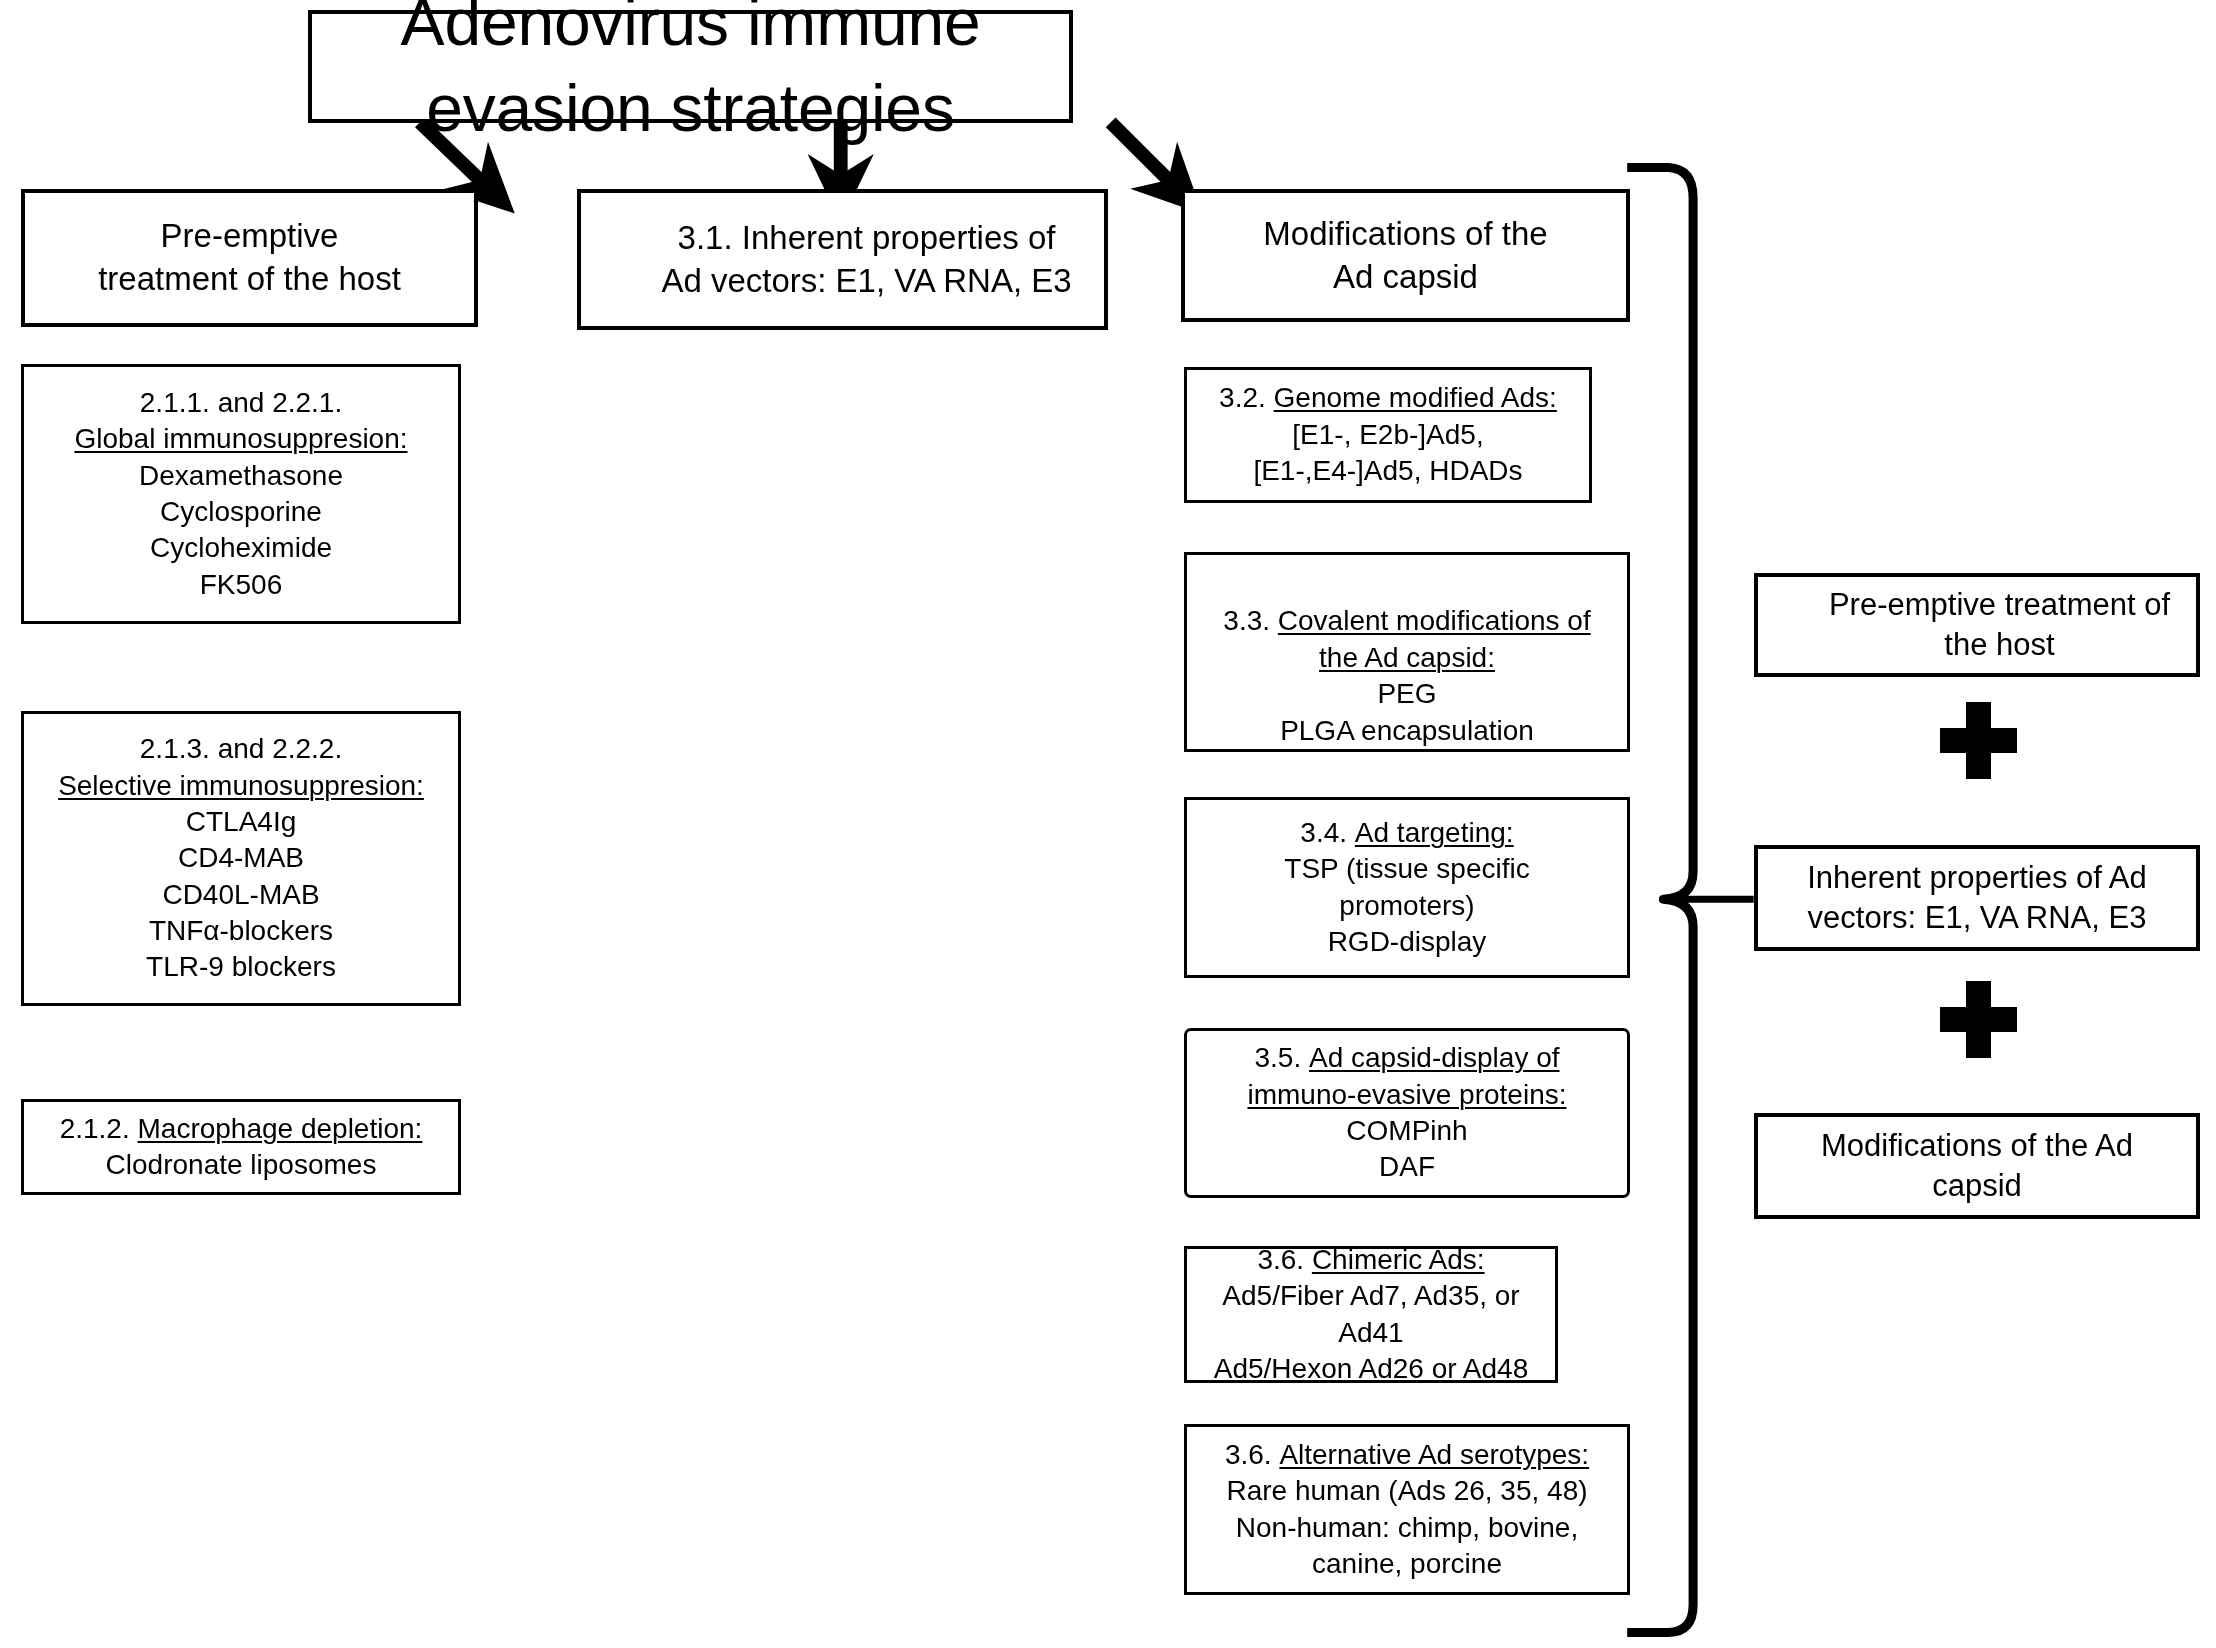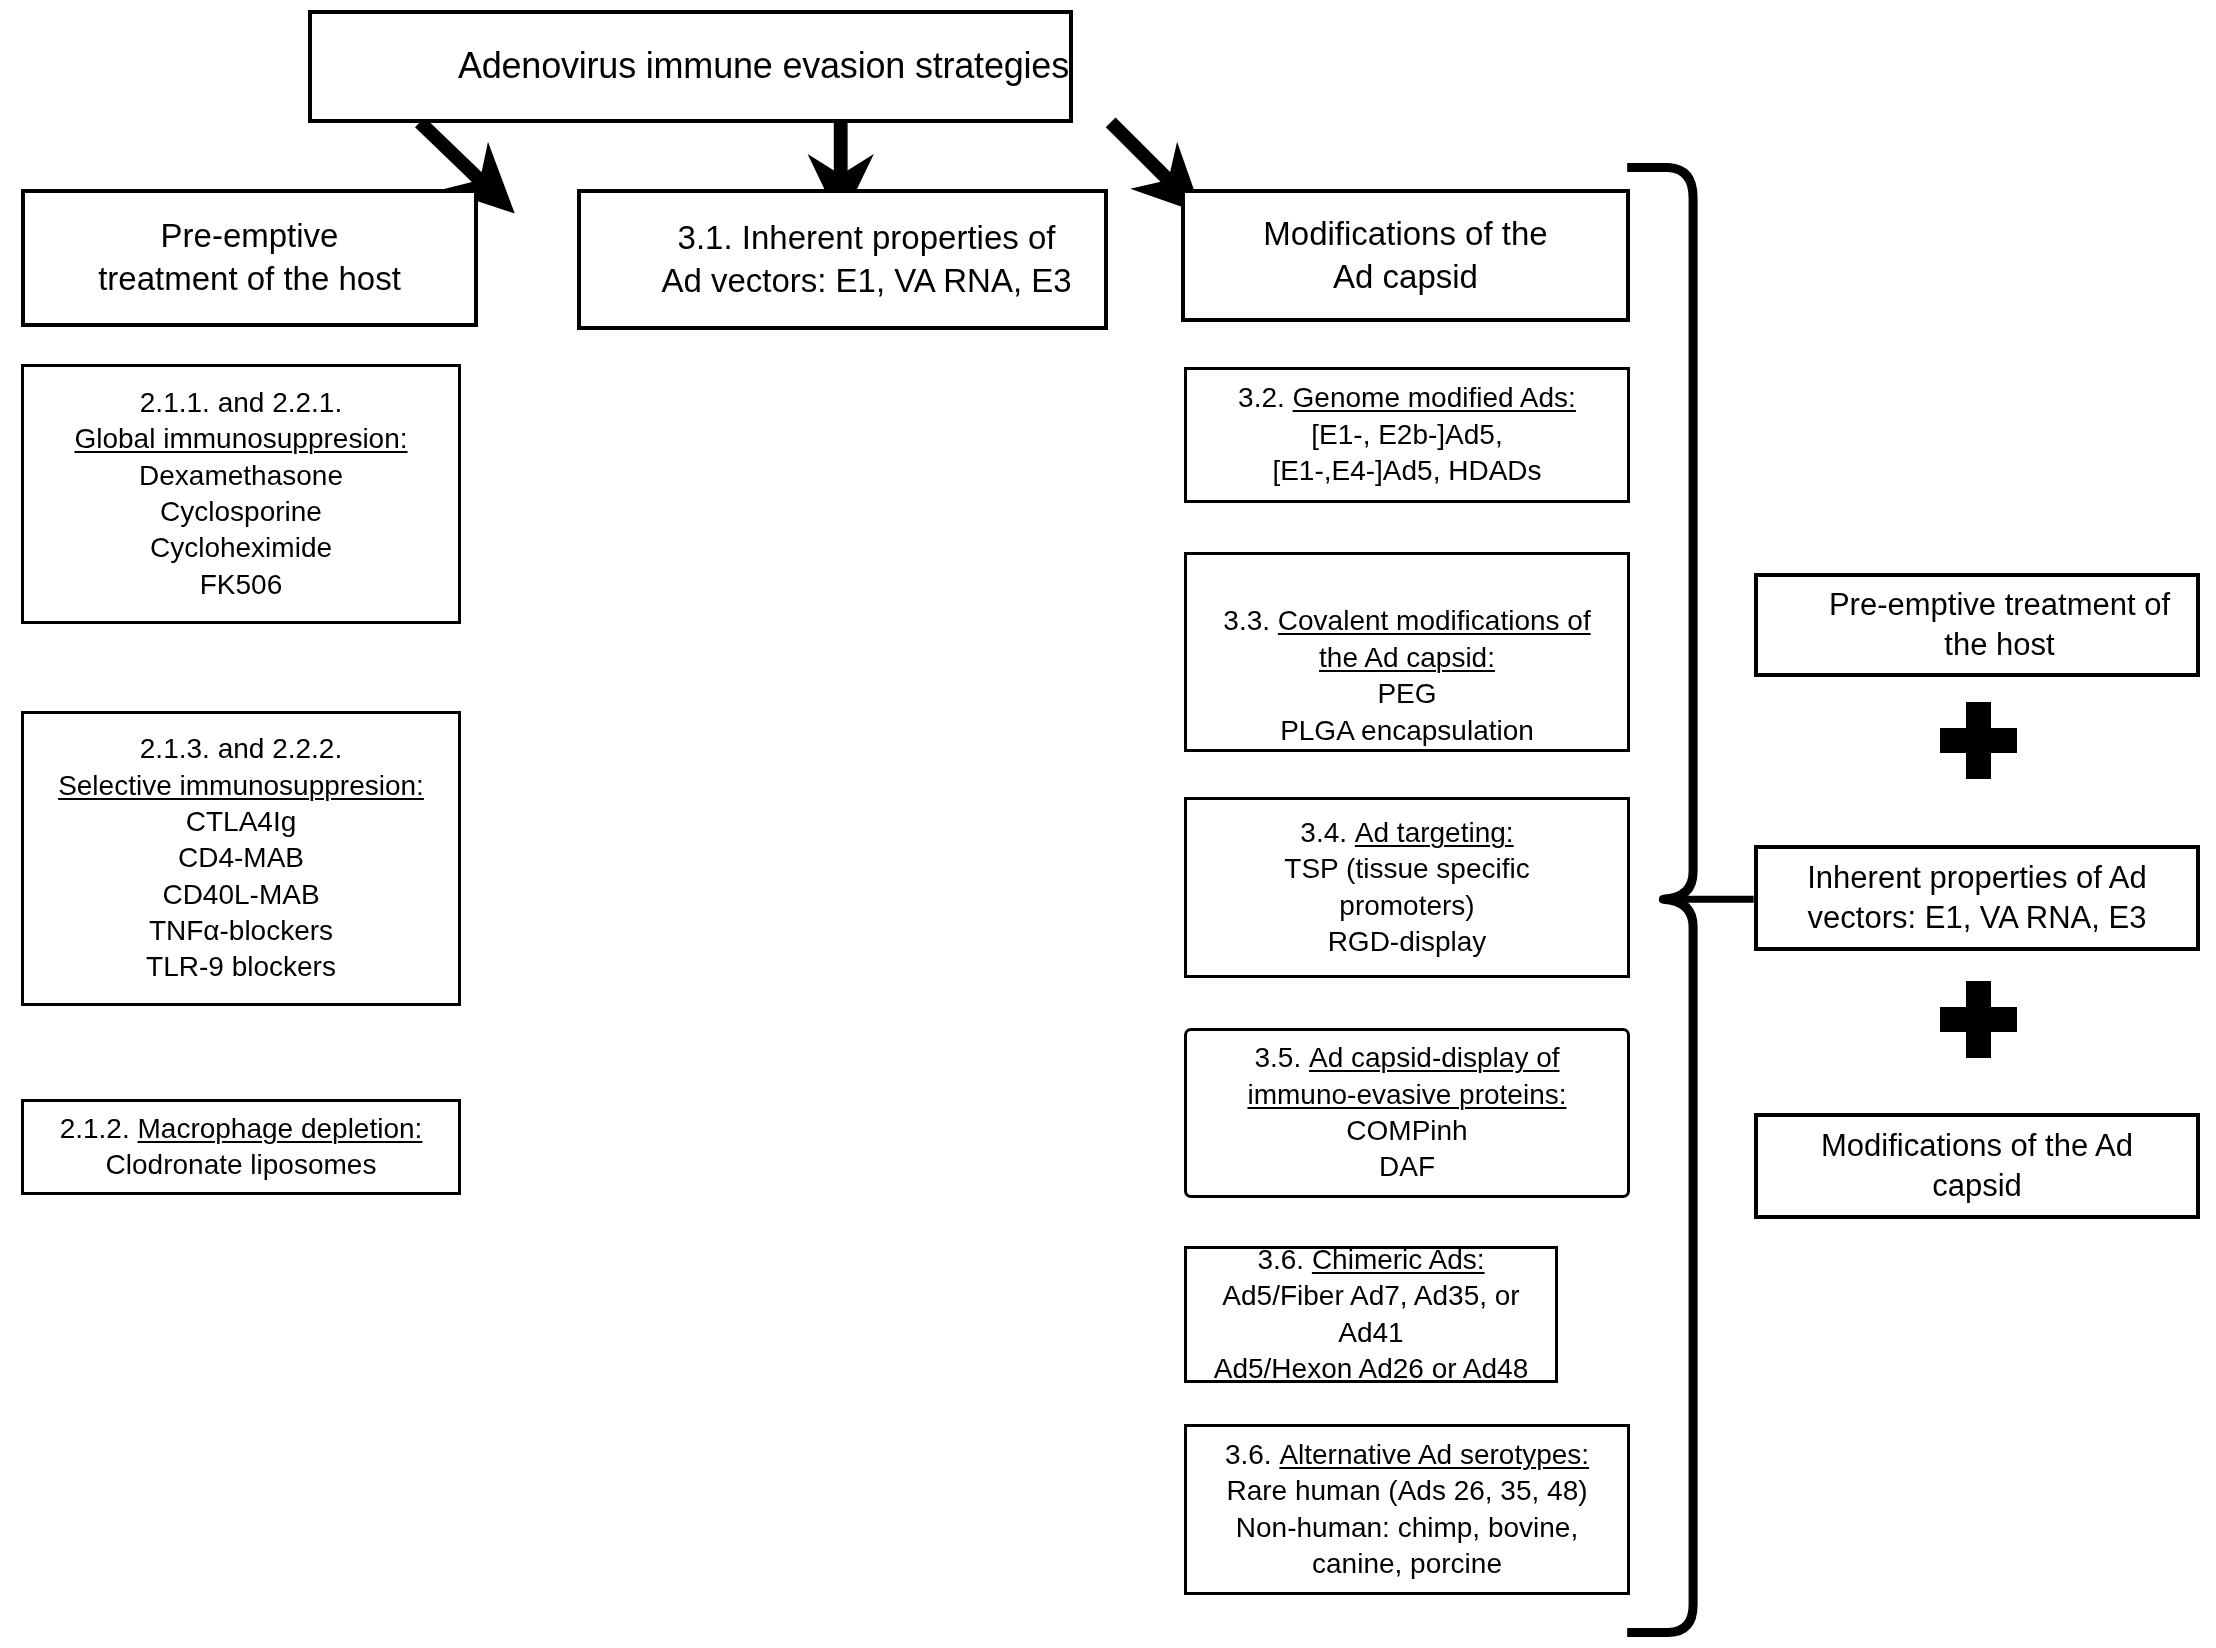--- a/index.html
+++ b/index.html
@@ -40,23 +40,22 @@
     display: block;
     width: 100%;
   }
   .u {
     text-decoration: underline;
     text-underline-offset: 0.10em;
     text-decoration-thickness: 0.055em;
   }
   
   .title-box {
-    font-size: 36px;
+    font-size: 66px;
     letter-spacing: -0.2px;
-    text-align: right;
   }
   .cat-box {
     font-size: 33px;
   }
   .sub-box {
     font-size: 28px;
   }
   .sum-box {
     font-size: 31px;
   }
@@ -161,21 +160,21 @@
     <span class="ln">CD40L-MAB</span>
     <span class="ln">TNFα-blockers</span>
     <span class="ln">TLR-9 blockers</span>
   </div>
 
   <div class="box sub-box" style="left:21px; top:1099px; width:440px; height:96px;">
     <span class="ln"><span>2.1.2.</span><span>&nbsp;</span><span class="u">Macrophage depletion:</span></span>
     <span class="ln">Clodronate liposomes</span>
   </div>
 
-  <div class="box sub-box" style="left:1184px; top:367px; width:446px; height:136px;">
+  <div class="box sub-box" style="left:1184px; top:367px; width:408px; height:136px;">
     <span class="ln"><span>3.2.</span><span>&nbsp;</span><span class="u">Genome modified Ads:</span></span>
     <span class="ln">[E1-, E2b-]Ad5,</span>
     <span class="ln">[E1-,E4-]Ad5, HDADs</span>
   </div>
 
   <div class="box sub-box" style="left:1184px; top:552px; width:446px; height:200px;justify-content:flex-end;">
     <span class="ln"><span>3.3.</span><span>&nbsp;</span><span class="u">Covalent modifications of</span></span>
     <span class="ln u">the Ad capsid:</span>
     <span class="ln">PEG</span>
     <span class="ln">PLGA encapsulation</span>

